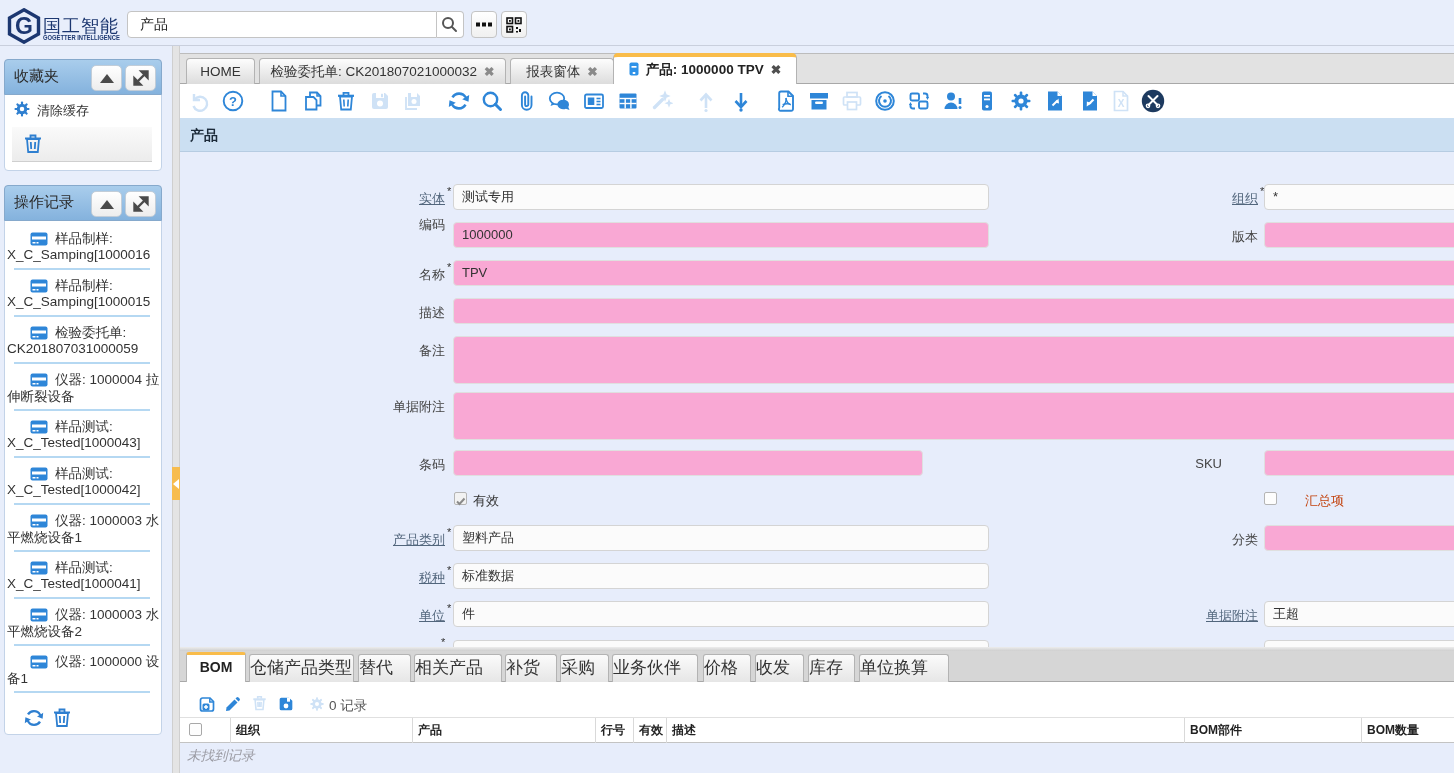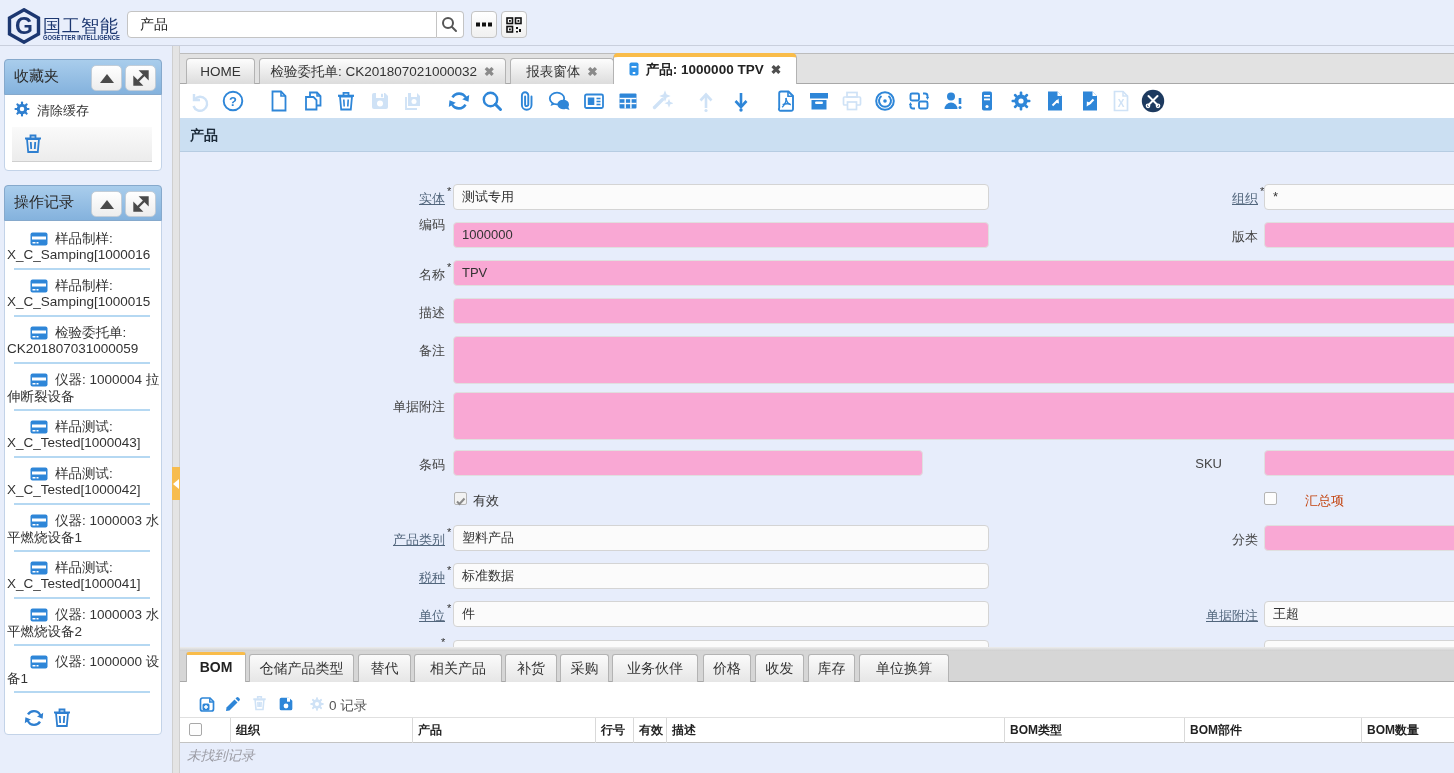--- a/index.html
+++ b/index.html
@@ -5,21 +5,21 @@
 html,body{width:1454px;height:773px;overflow:hidden}
 body{font-family:"Liberation Sans",sans-serif;background:#e8eefb;position:relative}
 .abs{position:absolute}
 .in{position:absolute;height:26px;background:#fbfbfb;border:1px solid #d4d4d4;border-radius:4px;font:13px "Liberation Sans",sans-serif;color:#333;padding:0 8px;line-height:24px;overflow:hidden}
 .ro{background:#f9a8d4;border-color:#dfdfdf}
 .lb{position:absolute;font-size:13px;color:#444;text-align:right;white-space:nowrap}
 .lk{text-decoration:underline;color:#52667c}
 .ast{position:absolute;font-size:11px;color:#333}
 .tab{position:absolute;top:58px;height:26px;background:linear-gradient(#fdfdfd,#dcdcdc);border:1px solid #b3b3b3;border-bottom:none;border-radius:4px 4px 0 0;font-size:13.5px;color:#333;line-height:25px;text-align:center;white-space:nowrap}
 .x{color:#8a8a8a;font-weight:bold;font-size:12.5px;margin-left:7px}.xa{color:#4f4f4f;font-weight:bold;font-size:12.5px;margin-left:7px}
-.btab{position:absolute;top:654px;height:43px;background:linear-gradient(#fbfbfb,#dadada);border:1px solid #b3b3b3;border-bottom:none;border-radius:3px 3px 0 0;font-size:14px;color:#333;line-height:26px;text-align:center;white-space:nowrap}
+.btab{position:absolute;top:654px;height:43px;background:linear-gradient(#fbfbfb,#dadada);border:1px solid #b3b3b3;border-bottom:none;border-radius:3px 3px 0 0;font-size:17px;color:#333;line-height:26px;text-align:left;white-space:nowrap}
 .hbtn{position:absolute;width:31px;height:26px;background:linear-gradient(#ffffff,#ededed);border:1px solid #c2cdd8;border-radius:5px;text-align:center}
 .itemsep{position:absolute;left:14px;width:136px;height:2px;background:#b5d8f2}
 .it1{position:absolute;left:51px;font-size:13.5px;color:#333;white-space:nowrap}
 .it2{position:absolute;left:7px;font-size:13.5px;color:#333;white-space:nowrap}
 .th{position:absolute;top:0;height:25px;border-left:1px solid #d9d9d9;font-size:12px;font-weight:bold;color:#222;line-height:25px;padding-left:5px;white-space:nowrap;overflow:hidden}
 .ticon{position:absolute;top:89px}
 </style></head>
 <body>
 
 <div class="abs" style="left:0;top:0;width:1454px;height:46px;background:#e8eefb;border-bottom:1px solid #c9cfdd"></div>
@@ -526,20 +526,19 @@
 
 <div class="abs" style="left:180px;top:717px;width:1274px;height:26px;background:#fff;border-top:1px solid #e0e0e0;border-bottom:1px solid #c3c3c3"></div>
 <div id="thead">
     <div class="abs" style="left:0;top:718px;width:1454px;height:25px">
       <div class="th" style="left:180px;width:50px;border-left:none"></div>
       <div class="th" style="left:230px;width:182px;">组织</div>
       <div class="th" style="left:412px;width:183px;">产品</div>
       <div class="th" style="left:595px;width:38px;">行号</div>
       <div class="th" style="left:633px;width:33px;">有效</div>
       <div class="th" style="left:666px;width:338px;">描述</div>
-      <div class="th" style="left:1004px;width:180px;">BOM类型</div>
       <div class="th" style="left:1184px;width:177px;">BOM部件</div>
       <div class="th" style="left:1361px;width:93px;">BOM数量</div>
       <div class="abs" style="left:189px;top:5px;width:13px;height:13px;background:#fdfdfd;border:1px solid #a8a8a8;border-radius:2px"></div>
     </div>
   </div>
 <div class="abs" style="left:180px;top:744px;width:1274px;height:29px;background:#e7edfb"></div>
 <div class="abs" style="left:187px;top:747px;font-size:13.5px;font-style:italic;color:#9a9aa2">未找到记录</div>
 
 </body></html>

